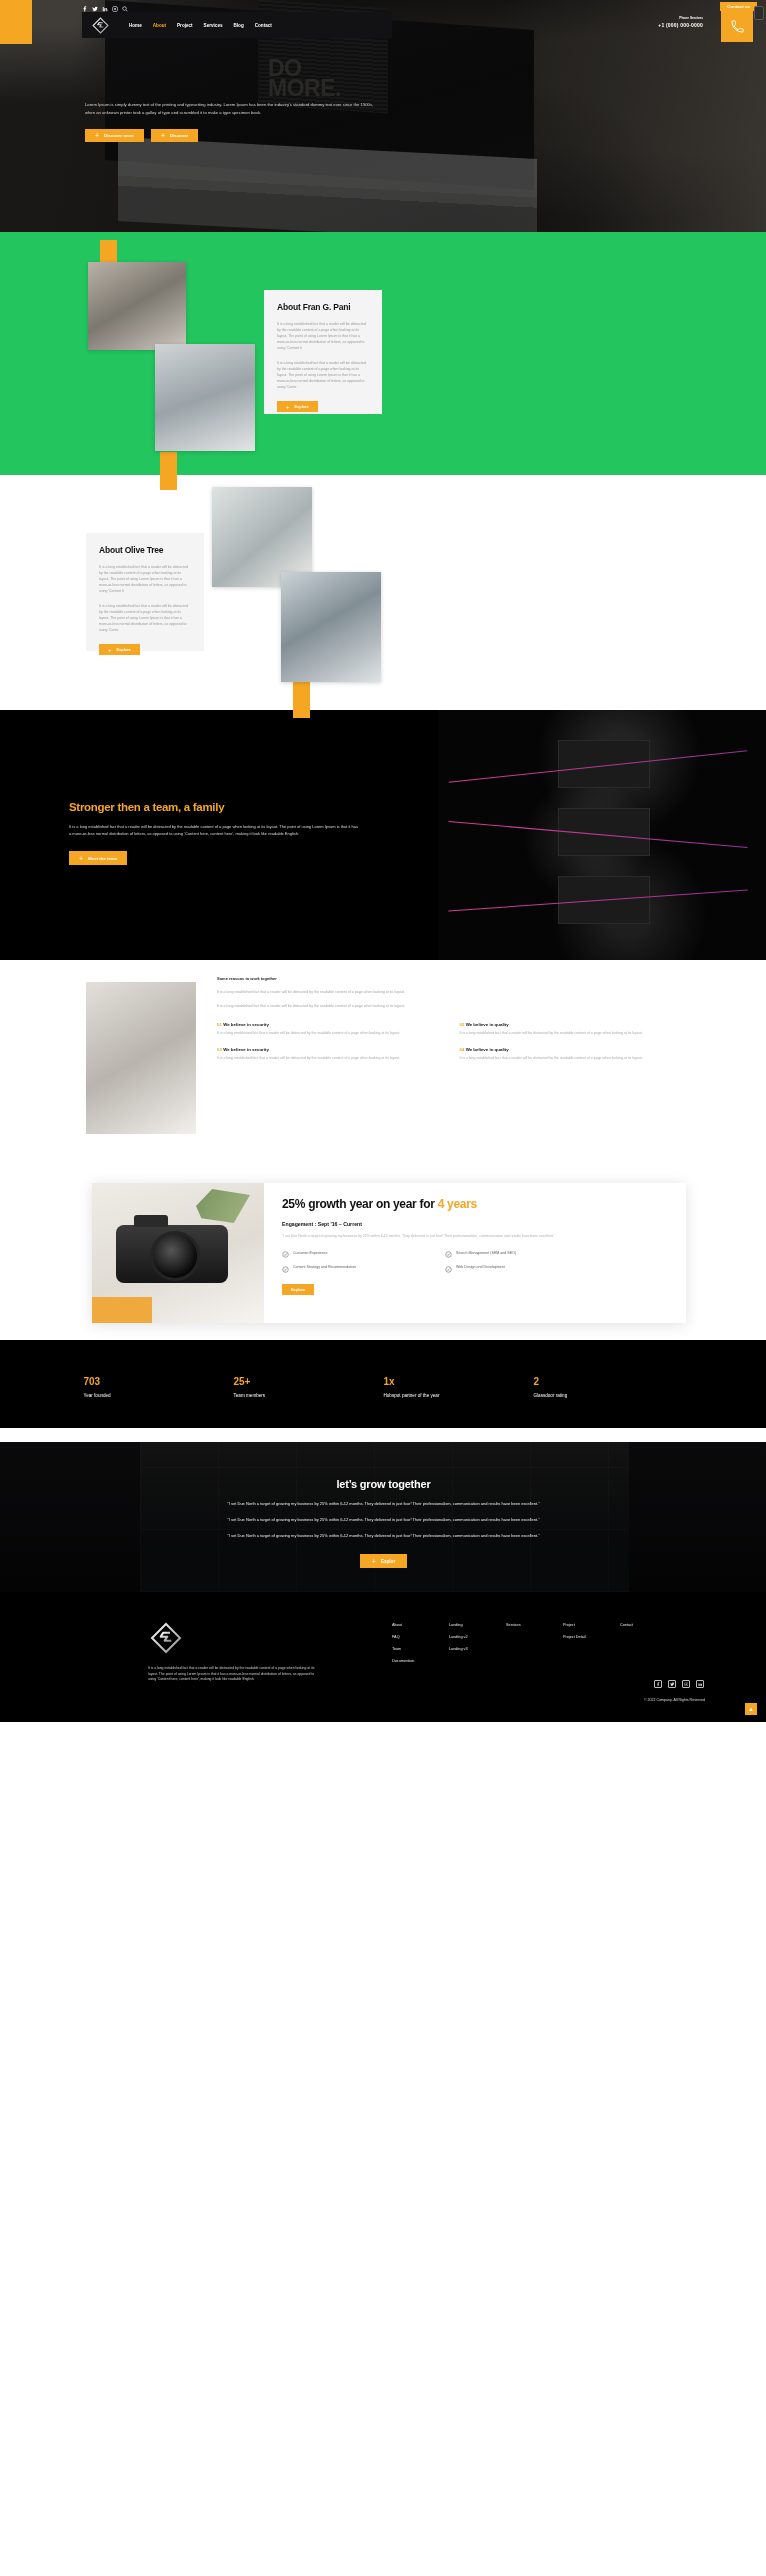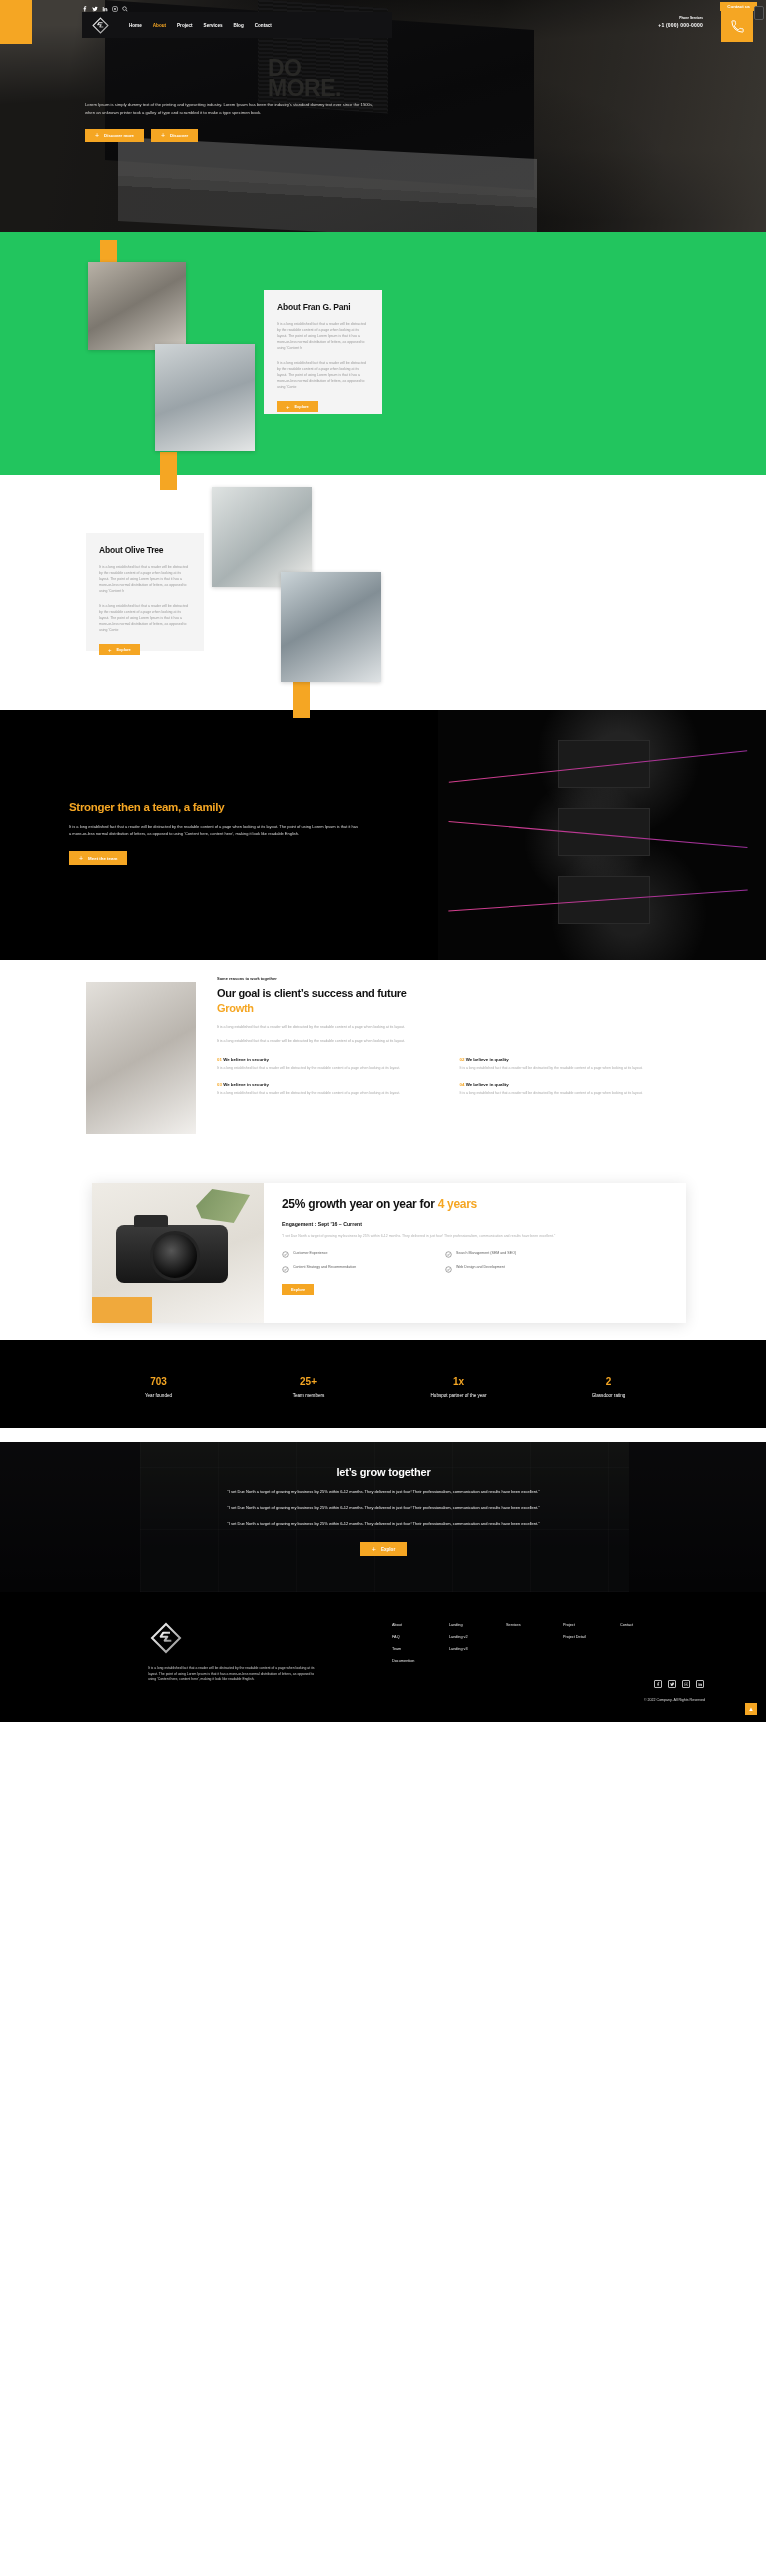--- a/index.html
+++ b/index.html
@@ -211,39 +211,39 @@
   .growth-feats{ display:grid; grid-template-columns:1fr 1fr; gap:7px 16px; margin-top:11px; width:310px; }
   .feat{ display:flex; gap:4px; align-items:flex-start; }
   .feat svg{ width:7px; height:7px; flex:none; margin-top:0.5px; }
   .feat span{ font-size:3.6px; line-height:5.2px; color:#5d5d5d; }
 
   
   .stats{
     width:767px; height:88px; background:#000; display:flex;
     align-items:center; justify-content:center; gap:0; padding-top:6px;
   }
-  .stat{ width:150px; text-align:center; }
+  .stat{ width:150px; text-align:left; }
   .stat-v{ font-size:10px; font-weight:bold; color:#f5a623; }
   .stat-l{ font-size:4.6px; color:#fff; margin-top:5px; line-height:7px; }
 
   
   .grow{
     position:relative; width:767px; height:150px; overflow:hidden;
     background:linear-gradient(180deg,#17161a,#0a0a0c);
   }
   .grow-bg{
     position:absolute; left:140px; top:0; width:489px; height:150px;
     background:
       repeating-linear-gradient(90deg, rgba(255,255,255,.05) 0 1px, rgba(0,0,0,0) 1px 78px),
       repeating-linear-gradient(0deg, rgba(255,255,255,.05) 0 1px, rgba(0,0,0,0) 1px 62px),
       linear-gradient(180deg,#2c2e2b,#15161a 70%);
     opacity:.85;
   }
   .grow-shade{ position:absolute; inset:0; background:rgba(0,0,0,.55); }
-  .grow-inner{ position:absolute; inset:0; text-align:center; padding-top:24px; }
+  .grow-inner{ position:absolute; inset:0; text-align:center; padding-top:36px; }
   .grow-h{ font-size:11px; font-weight:bold; color:#fff; letter-spacing:-0.2px; }
   .grow-q{ font-size:4px; color:#efefef; margin-top:11px; }
   .grow-btn{ margin:16px auto 0; height:14px; padding:0 12px; font-size:4.6px; }
   .grow-btn .plus{ font-size:7px; font-weight:normal; }
 
   
   .footer{ position:relative; width:767px; height:130px; background:#000; }
   .f-logo{ position:absolute; left:150px; top:30px; width:32px; height:32px; }
   .f-logo svg{ width:32px; height:32px; }
   .f-about{ position:absolute; left:148px; top:74px; width:175px; font-size:3.4px; line-height:5.6px; color:#cfcfcf; }
@@ -397,24 +397,20 @@
         <span class="plus">+</span>
         <span>Meet the team</span>
       </button>
     </div>
   </section>
 
   <section class="goal">
     <div class="goal-img"></div>
     <div class="goal-body">
       <div class="goal-eyebrow">Some reasons to work together</div>
-      <div class="goal-h">
-        <span>Our goal is client’s success and future</span><br>
-        <span class="amber">Growth</span>
-      </div>
       <p class="goal-p">It is a long established fact that a reader will be distracted by the readable content of a page when looking at its layout.</p>
       <p class="goal-p">It is a long established fact that a reader will be distracted by the readable content of a page when looking at its layout.</p>
       <div class="goal-grid">
         <div>
           <div class="gi-title"><i>01</i> <span>We believe in security</span></div>
           <div class="gi-text">It is a long established fact that a reader will be distracted by the readable content of a page when looking at its layout.</div>
         </div>
         <div>
           <div class="gi-title"><i>02</i> <span>We believe in quality</span></div>
           <div class="gi-text">It is a long established fact that a reader will be distracted by the readable content of a page when looking at its layout.</div>

